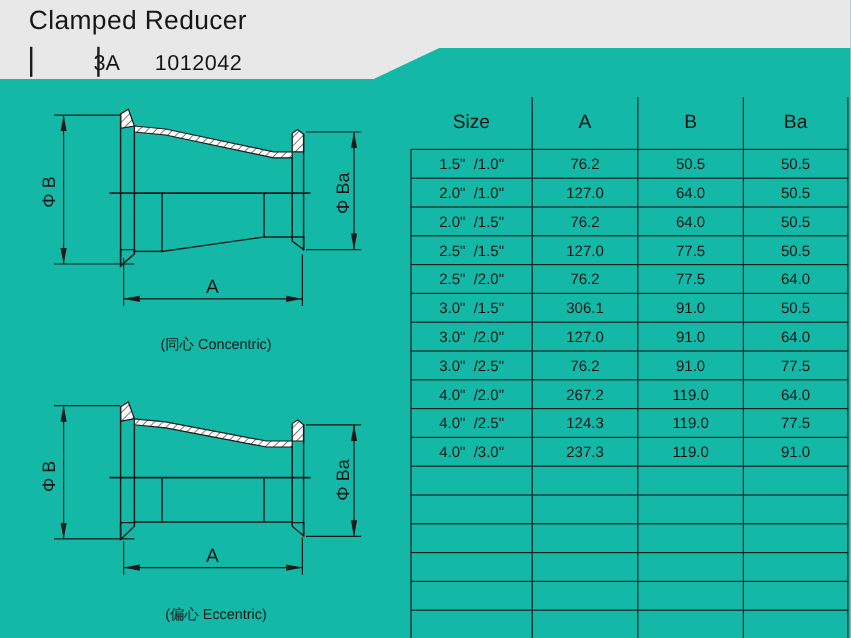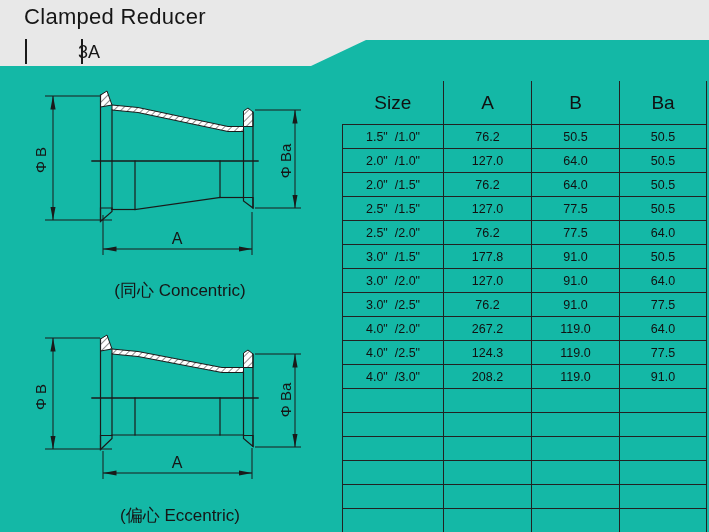--- a/index.html
+++ b/index.html
@@ -15,42 +15,43 @@
 
   .drawing{position:absolute;left:0;}
   #d1{top:75px;} #d2{top:310px;}
   .ln{stroke:#1a1a1a;stroke-width:1.2;fill:none;stroke-linecap:square;}
   .mid{stroke-width:1.4;}
   .hatch{fill:url(#hatchpat);stroke:#1a1a1a;stroke-width:1;}
   .ext{stroke:#1a1a1a;stroke-width:1;fill:none;}
   .dml{stroke:#1a1a1a;stroke-width:1;fill:none;}
   .dimtext{font:15px "Liberation Sans","DejaVu Sans",sans-serif;fill:#161616;}
   .dimtextA{font:16px "Liberation Sans","DejaVu Sans",sans-serif;fill:#161616;}
-  .caption{position:absolute;left:20px;width:320px;text-align:center;font-size:17px;color:#161616;}
+  .caption{position:absolute;left:20px;width:320px;text-align:center;font-size:12px;color:#161616;}
   #cap1{top:279px;} #cap2{top:504px;text-align:center;}
 
   table.spec{position:absolute;left:342px;top:81px;width:364px;border-collapse:collapse;
              table-layout:fixed;}
-  table.spec th{border:1px solid #222;border-top:none;height:41px;font-size:19px;
+  table.spec th{border:1px solid #222;border-top:none;height:41px;font-size:16px;
                 font-weight:400;text-align:center;vertical-align:middle;}
   table.spec th:first-child{border-left:none;}
   table.spec td{border:1px solid #222;height:23px;font-size:12.5px;text-align:center;
                 vertical-align:middle;padding:0;}
   table.spec td.size-col{white-space:pre;}
 </style>
 </head>
 <body>
 
 <div class="page">
 
   <div class="banner"></div>
   <div class="title">Clamped Reducer</div>
   <span class="vbar b1"></span>
   <span class="subtxt std">3A</span>
   <span class="vbar b2"></span>
+  <span class="subtxt pn">1012042</span>
 
   <svg id="d1" class="drawing" width="340" height="235" viewBox="0 0 340 235">
     <defs>
       <pattern id="hatchpat" patternUnits="userSpaceOnUse" width="5" height="5" patternTransform="rotate(45)">
         <rect width="5" height="5" fill="#ffffff"></rect>
         <line x1="0" y1="0" x2="0" y2="5" stroke="#1a1a1a" stroke-width="1"></line>
       </pattern>
       <marker id="arr" viewBox="0 0 14 6" refX="13.5" refY="3" markerWidth="14" markerHeight="6" markerUnits="userSpaceOnUse" orient="auto-start-reverse">
         <path d="M13.8,3 L0,0.4 L0,5.6 Z" fill="#1a1a1a"></path>
       </marker>
@@ -174,21 +175,21 @@
           <td>50.5</td>
         </tr>
         <tr>
           <td class="size-col">2.5"  /2.0"</td>
           <td>76.2</td>
           <td>77.5</td>
           <td>64.0</td>
         </tr>
         <tr>
           <td class="size-col">3.0"  /1.5"</td>
-          <td>177.8</td>
+          <td>306.1</td>
           <td>91.0</td>
           <td>50.5</td>
         </tr>
         <tr>
           <td class="size-col">3.0"  /2.0"</td>
           <td>127.0</td>
           <td>91.0</td>
           <td>64.0</td>
         </tr>
         <tr>
@@ -204,21 +205,21 @@
           <td>64.0</td>
         </tr>
         <tr>
           <td class="size-col">4.0"  /2.5"</td>
           <td>124.3</td>
           <td>119.0</td>
           <td>77.5</td>
         </tr>
         <tr>
           <td class="size-col">4.0"  /3.0"</td>
-          <td>208.2</td>
+          <td>237.3</td>
           <td>119.0</td>
           <td>91.0</td>
         </tr>
         <tr>
           <td></td>
           <td></td>
           <td></td>
           <td></td>
         </tr>
         <tr>

